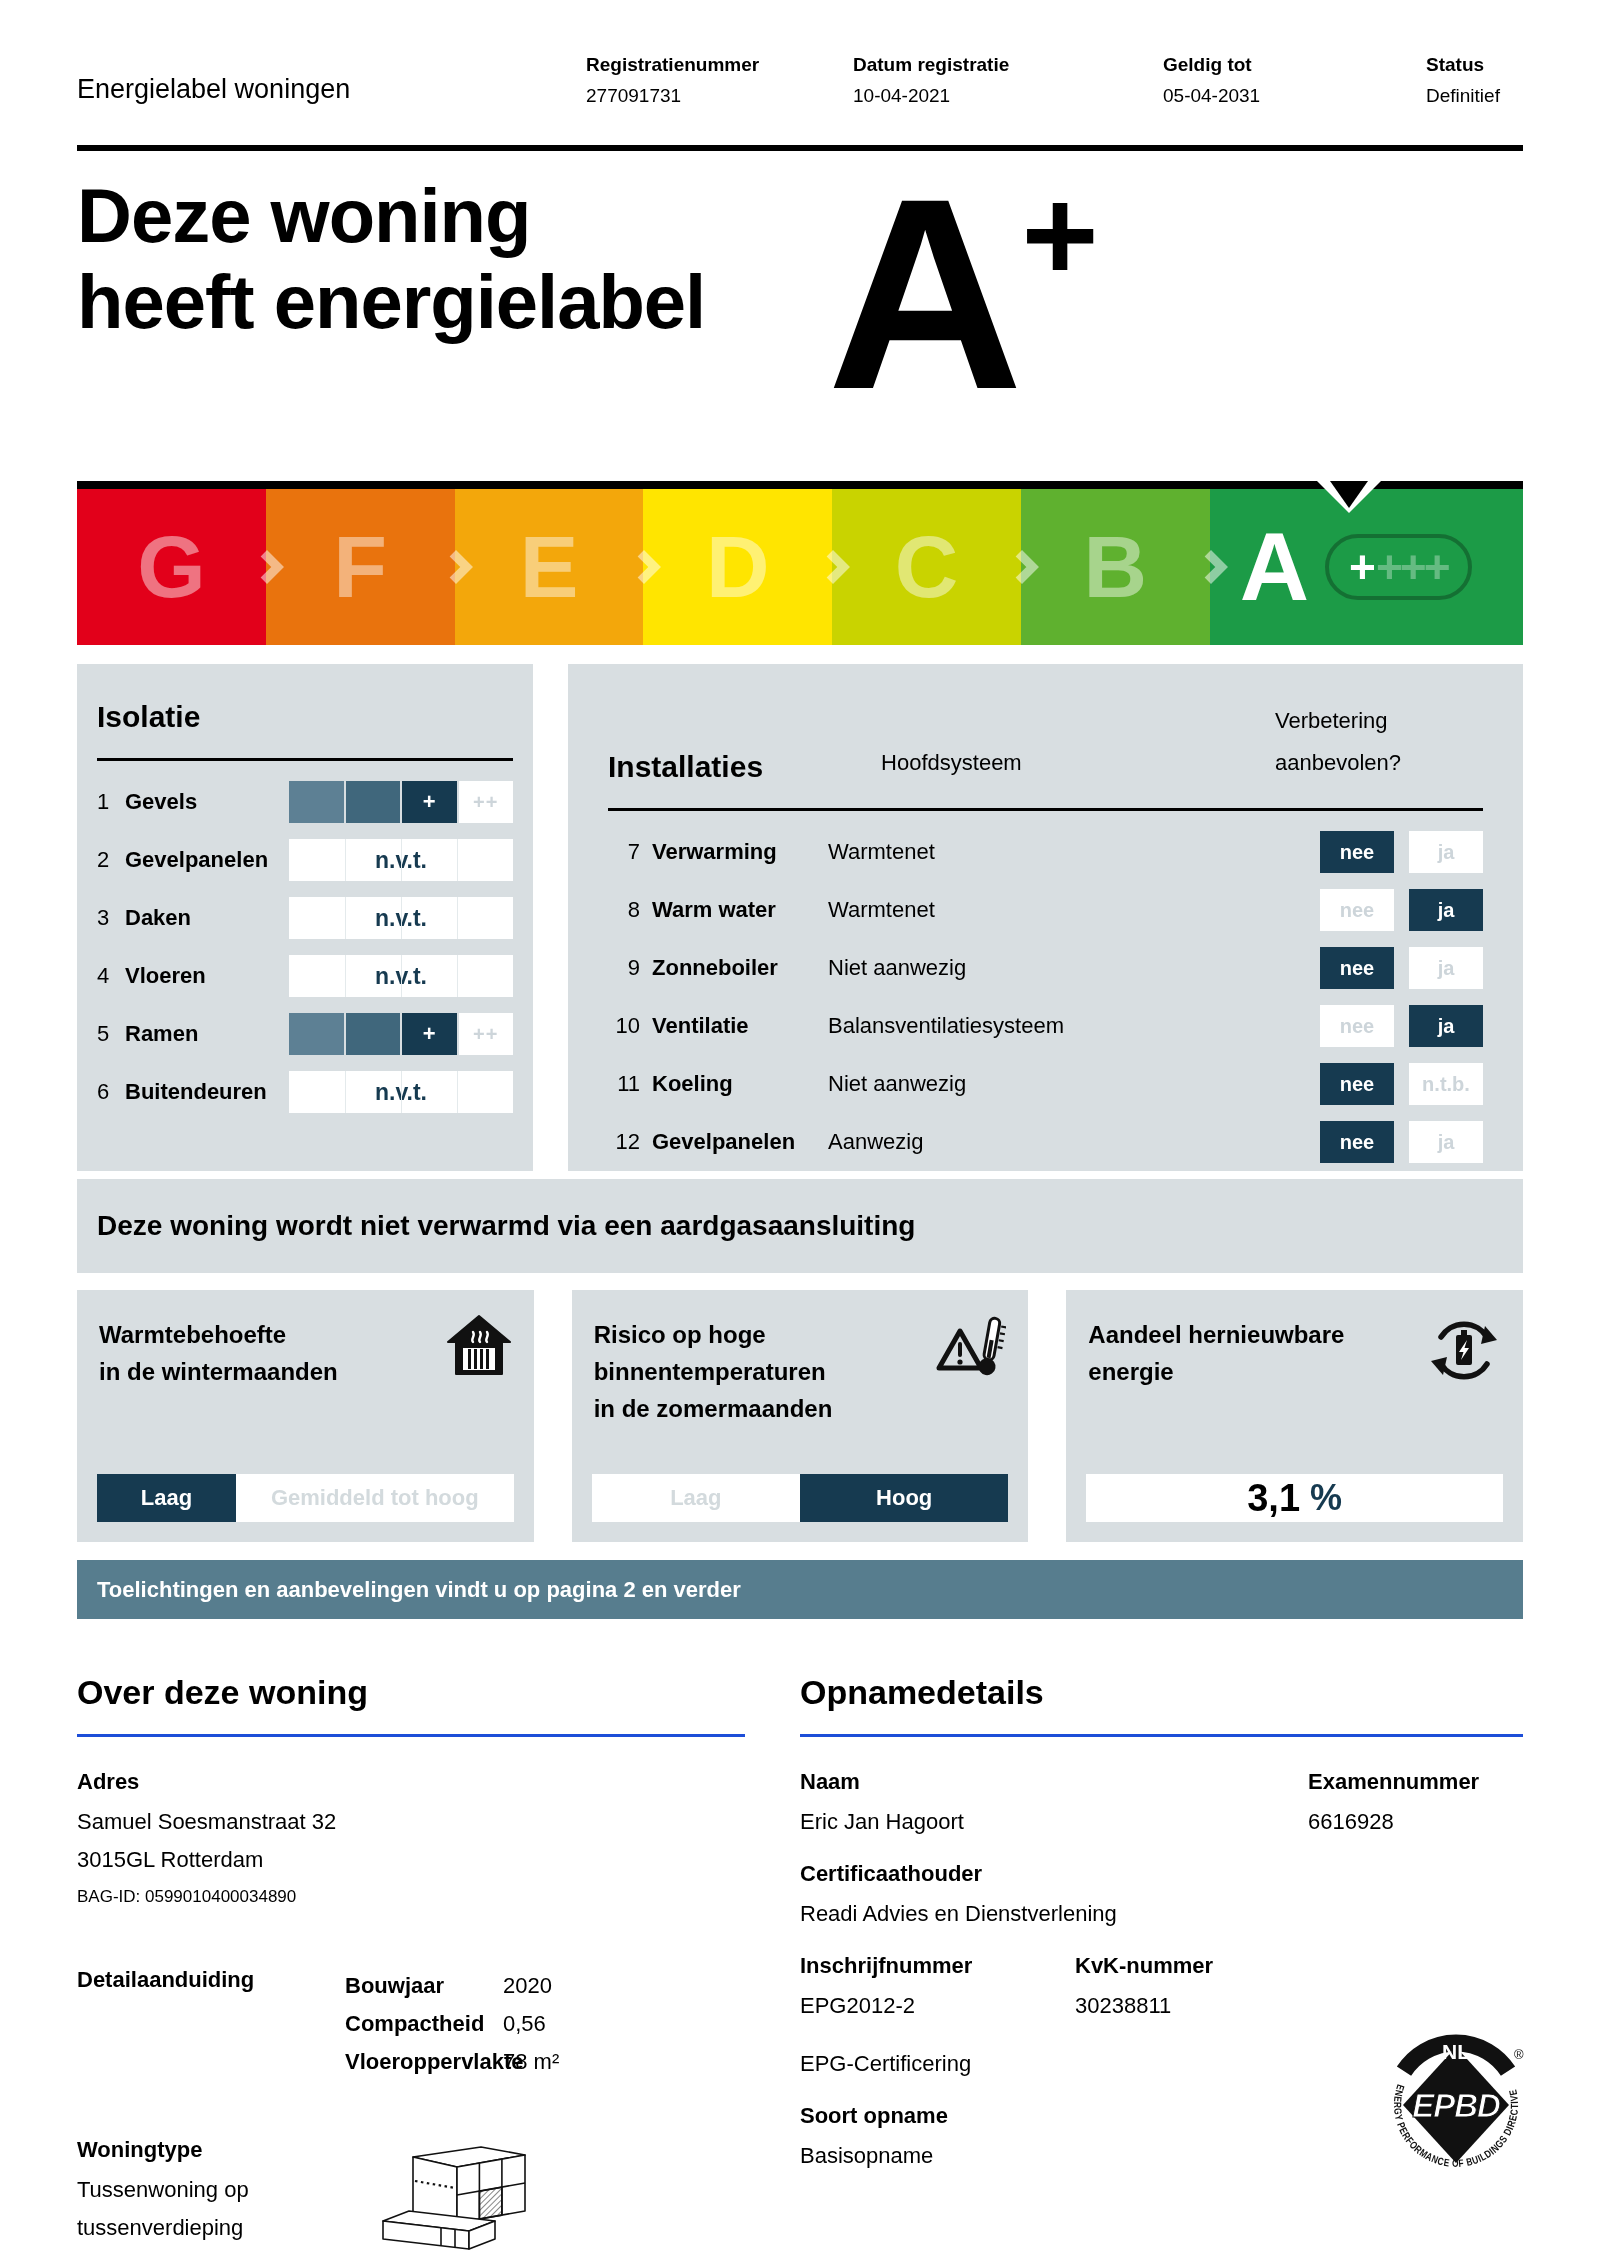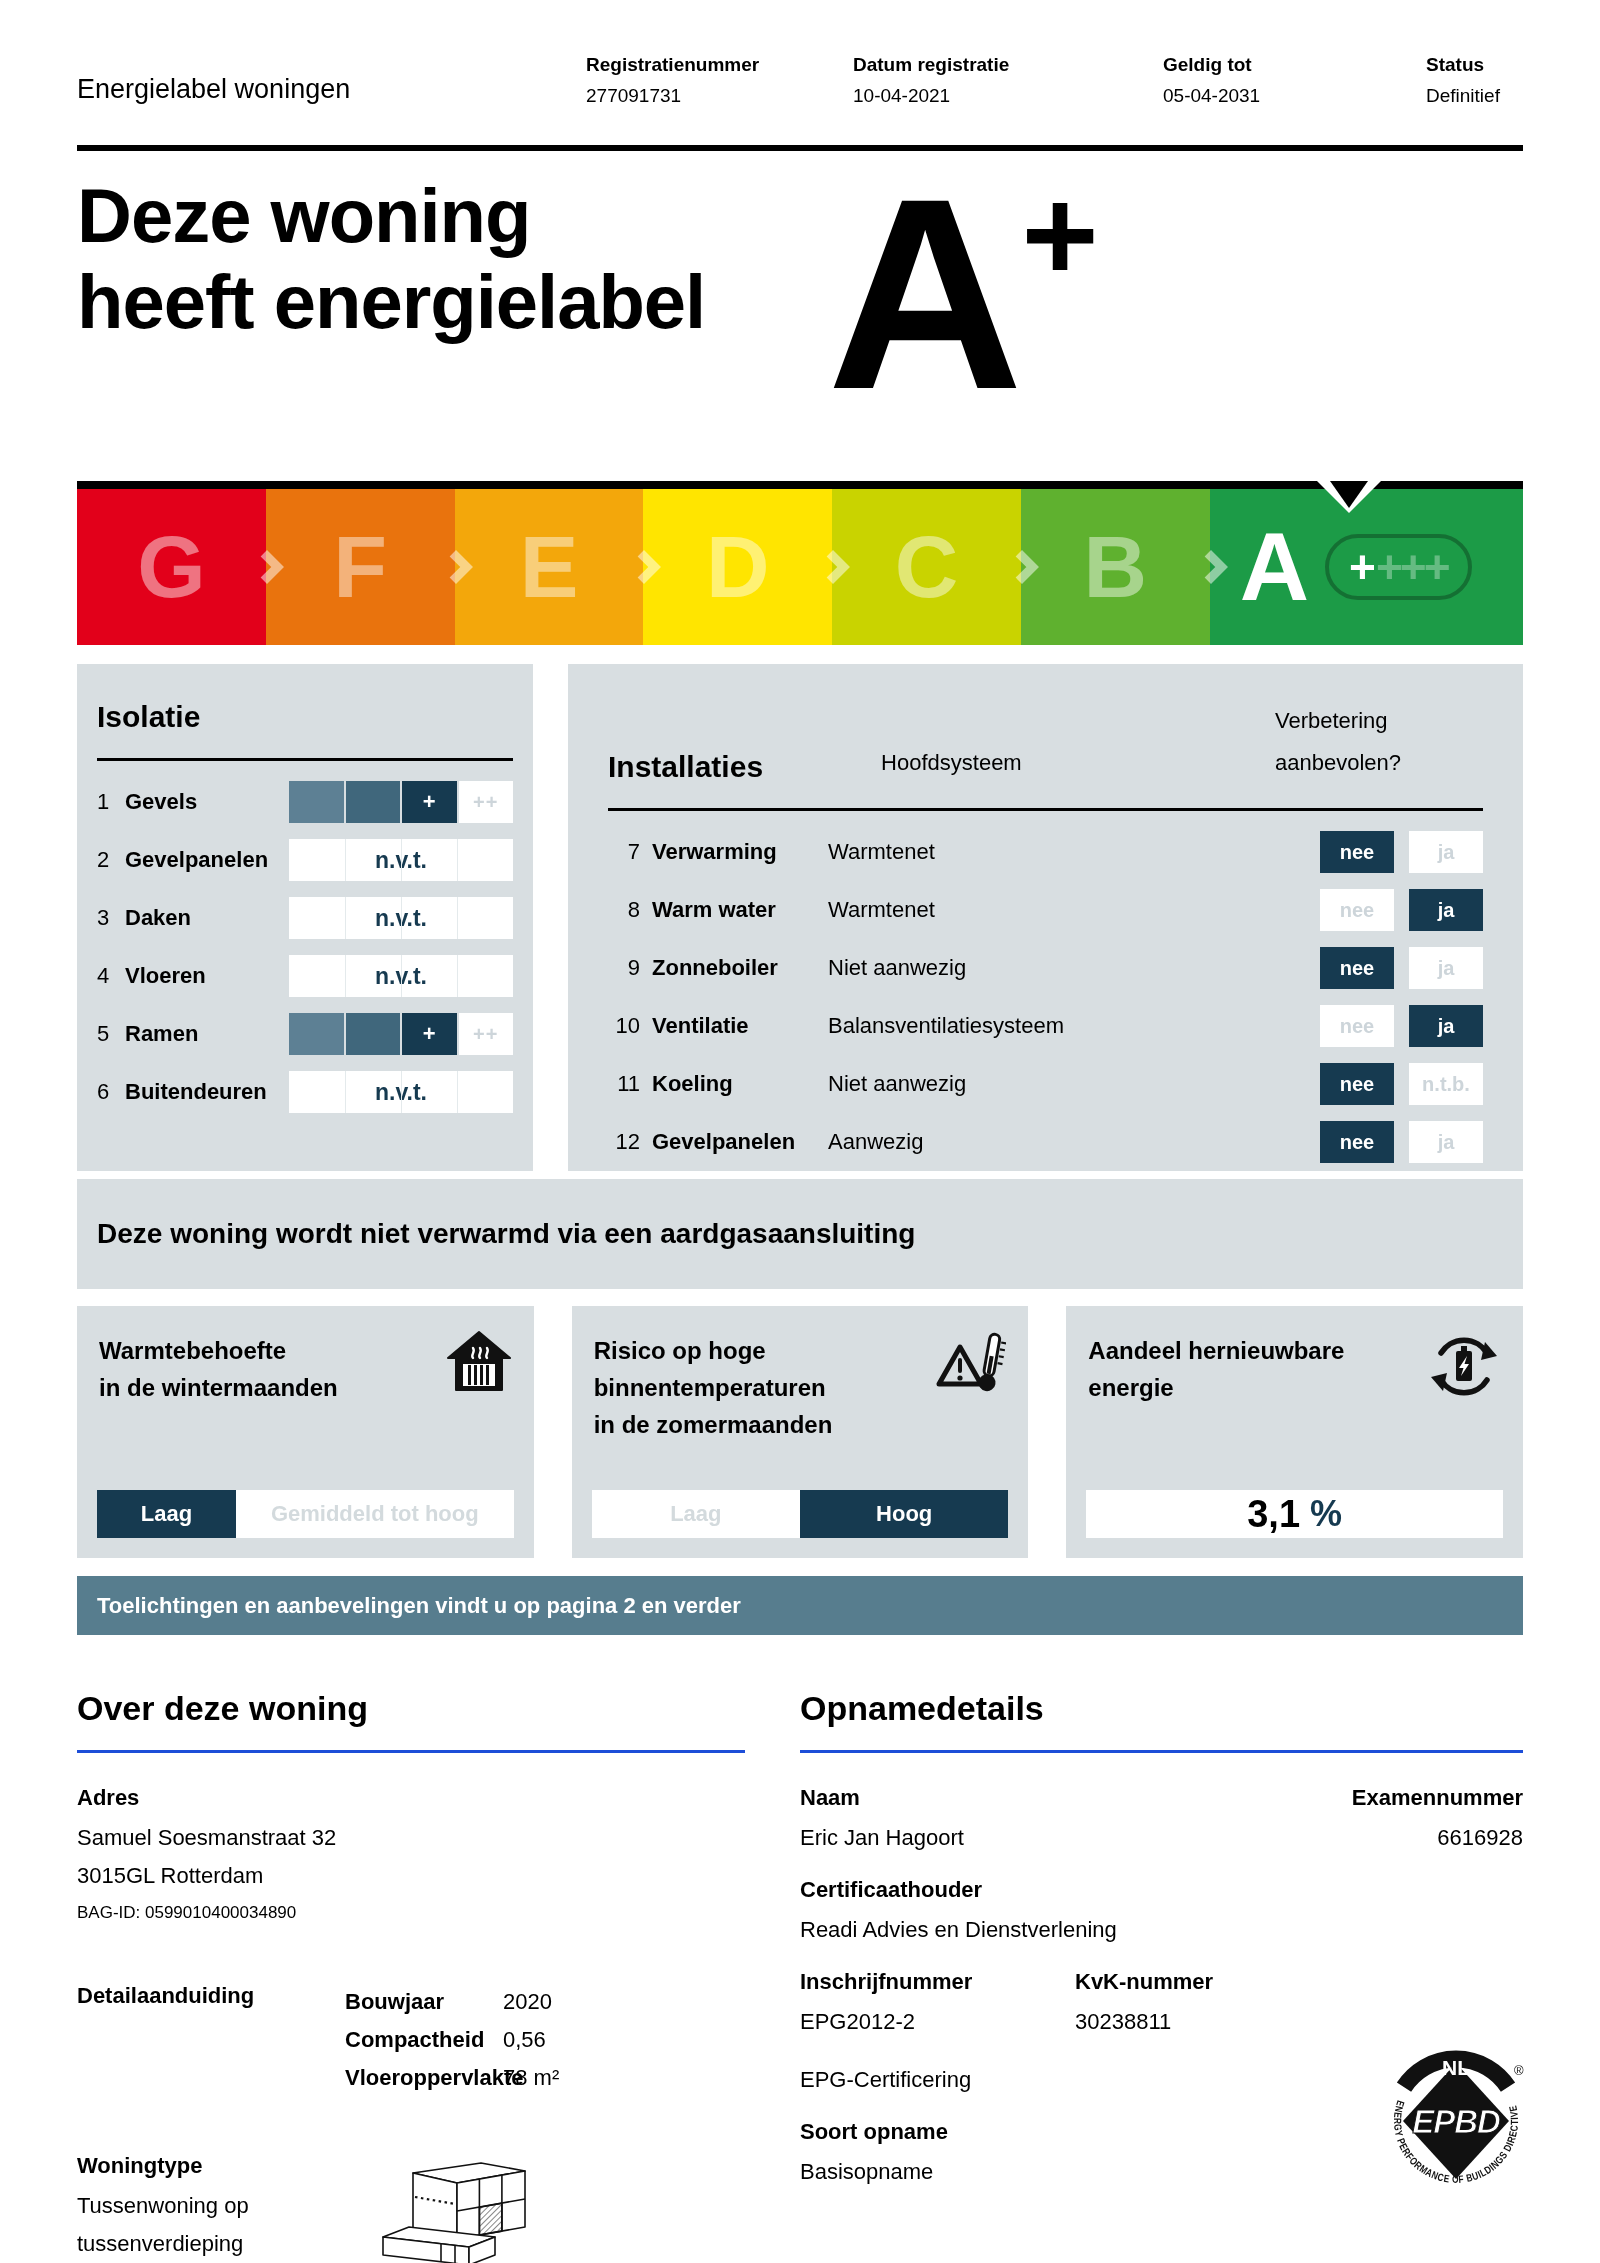--- a/index.html
+++ b/index.html
@@ -68,21 +68,21 @@
   .nvt i { position:absolute; top:0; bottom:0; width:1px; background:#E4EAEC; }
   .nvt i.t1{left:25%;} .nvt i.t2{left:50%;} .nvt i.t3{left:75%;}
 
   .tog { display:flex; gap:15px; }
   .tbtn { width:74px; height:42px; display:flex; align-items:center; justify-content:center;
     font-weight:bold; font-size:20px; }
   .tbtn.on { background:#163A50; color:#fff; }
   .tbtn.off { background:#fff; color:#CDD5DA; }
 
   
-  .gasbanner { margin-top:32px; height:110px; background:#D8DEE1; display:flex; align-items:center;
+  .gasbanner { margin-top:32px; height:94px; background:#D8DEE1; display:flex; align-items:center;
     padding-left:20px; font-size:28px; font-weight:bold; }
   .boxes { margin-top:17px; display:grid; grid-template-columns:1fr 1fr 1fr; gap:38px; height:252px; }
   .box { background:#D8DEE1; position:relative; padding:26px 22px; }
   .boxtitle { font-size:24px; font-weight:bold; line-height:37px; white-space:pre-line; width:78%; }
   .boxicon { position:absolute; top:24px; right:22px; }
   .boxbtns { position:absolute; left:20px; right:20px; bottom:20px; display:flex; }
   .bbtn { height:48px; display:flex; align-items:center; justify-content:center; font-size:22px; font-weight:bold; }
   .bbtn.on { background:#163A50; color:#fff; }
   .bbtn.off { background:#fff; color:#D3DADD; }
   .w1 { flex:1; } .w2 { flex:2; }
@@ -100,21 +100,21 @@
   .blk-val { font-size:22px; line-height:38px; }
   .small { font-size:17px; }
   .leftgrid { display:grid; grid-template-columns:1fr 400px; }
   .mt32{margin-top:32px;} .mt8{margin-top:8px;}
   .mt40{margin-top:20px;} .mt56{margin-top:56px;} .mt60{margin-top:60px;}
   .kv { display:flex; line-height:38px; }
   .kv .k { width:158px; font-size:22px; font-weight:bold; }
   .kv .v { font-size:22px; }
   .rightcol { position:relative; }
   .flexrow { display:flex; }
-  .exam { width:215px;text-align:right; }
+  .exam { width:215px; }
   .insch { width:275px; }
   .epbd { position:absolute; right:-8px; top:348px; }
   .pre { white-space:pre-line; }
 </style>
 </head>
 <body>
 
 <div class="page">
 
   <div class="hdr">

